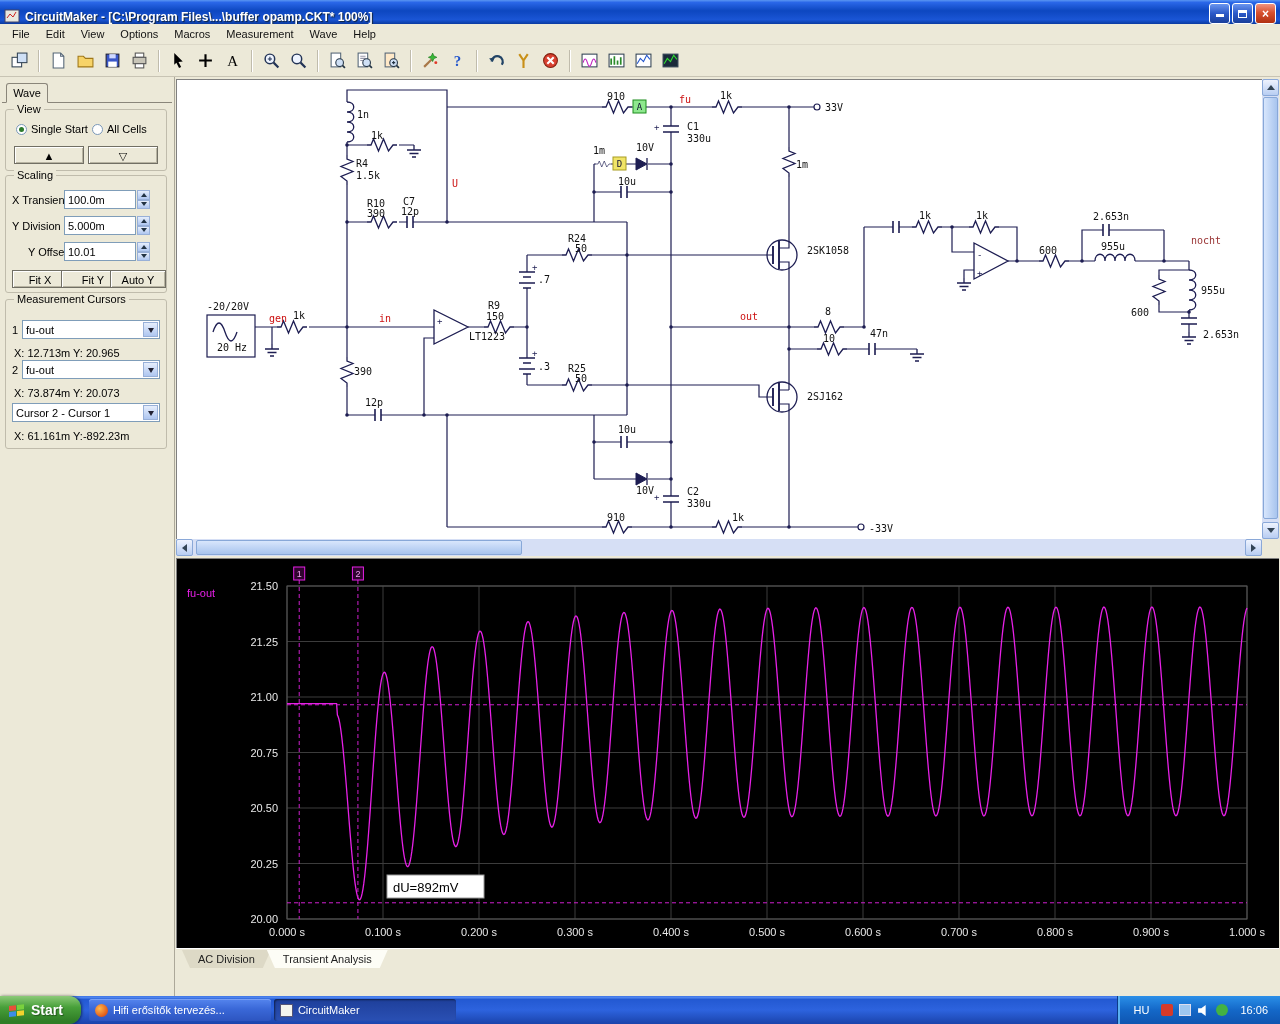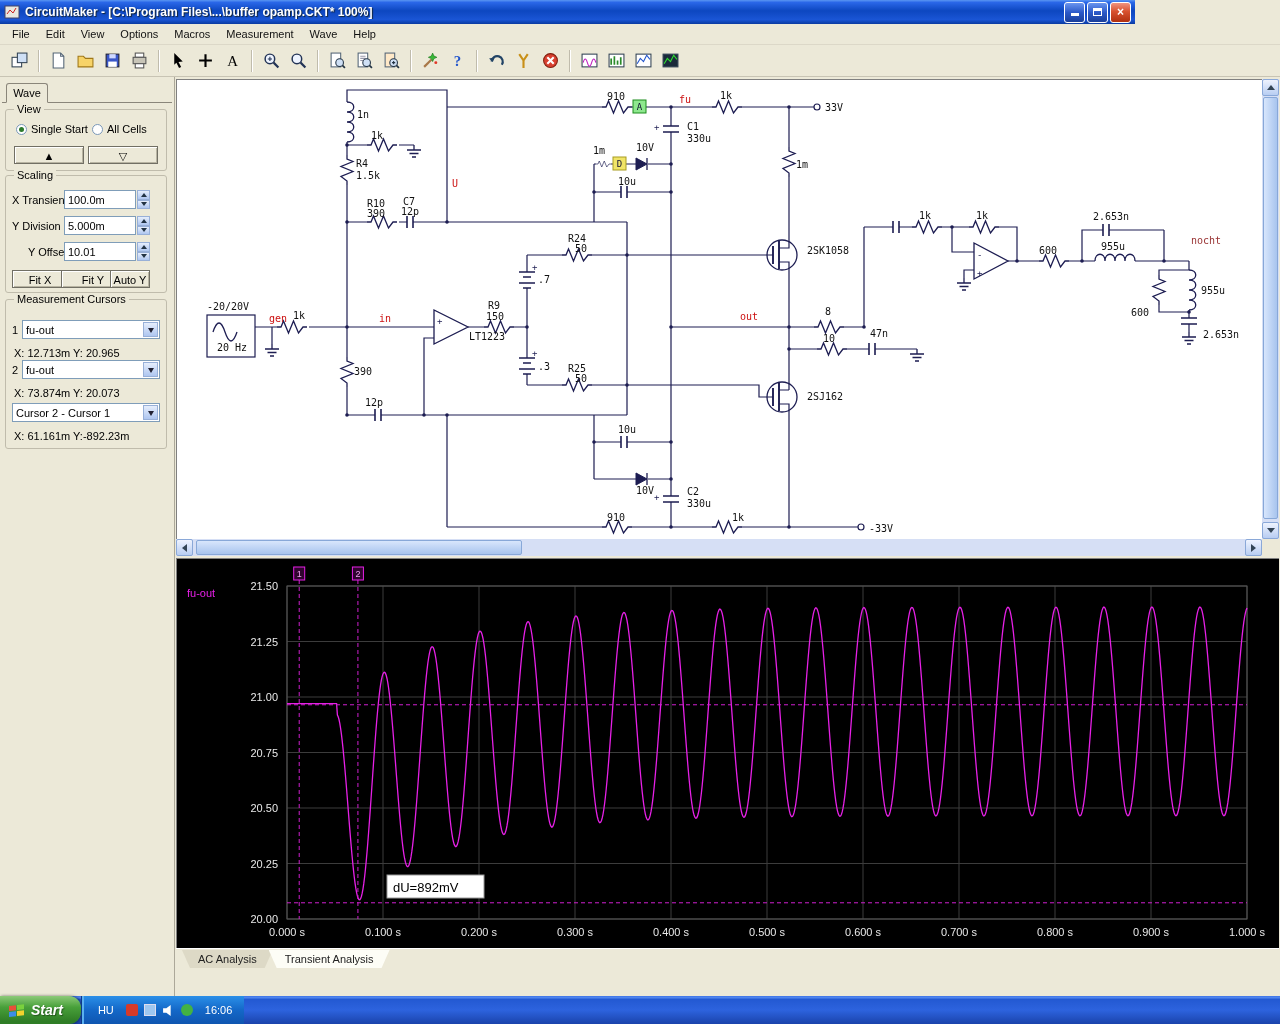--- a/index.html
+++ b/index.html
@@ -1,21 +1,21 @@
 <!DOCTYPE html>
 <html><head>
 <meta charset="utf-8">
 <style>
 *{margin:0;padding:0;box-sizing:border-box}
 html,body{width:1280px;height:1024px;overflow:hidden}
 body{font-family:"Liberation Sans",sans-serif;font-size:11px;background:#ece9d8}
 #screen{position:relative;width:1280px;height:1024px;background:#ece9d8}
 
 
-.titlebar{position:absolute;left:0;top:0;width:1135px;height:24px;display:flex;align-items:center;padding:9px 4px;color:#fff;
+.titlebar{position:absolute;left:0;top:0;width:1280px;height:24px;display:flex;align-items:flex-end;padding:0 4px;color:#fff;
  background:linear-gradient(180deg,#5a96f2 0%,#2a67e8 10%,#0d47c0 45%,#1a55d5 82%,#0a3aa0 100%)}
 .title-text{font-weight:bold;font-size:12px;margin-left:5px;flex:1;white-space:nowrap;overflow:hidden;text-shadow:1px 1px 1px #123}
 .win-controls{display:flex}
 .winbtn{width:21px;height:21px;margin-left:2px;border:1px solid #fff;border-radius:3px;display:flex;align-items:center;justify-content:center;color:#fff;font-weight:bold;font-size:12px;background:linear-gradient(180deg,#6a95ef,#2b59c8 50%,#1a3f9a)}
 .winbtn.close{background:linear-gradient(180deg,#f09480,#d8512f 45%,#b03010)}
 .glyph-min{display:block;width:8px;height:7px;border-bottom:3px solid #fff}
 .glyph-restore{display:block;width:9px;height:8px;border:1px solid #fff;border-top:3px solid #fff}
 
 
 .menubar{position:absolute;left:0;top:24px;width:1280px;height:21px;background:#ece9d8;display:flex;align-items:center;padding-left:4px;border-bottom:1px solid #dcd8c8}
@@ -97,21 +97,21 @@
 .anntxt{fill:#000;font:13px "Liberation Sans",sans-serif}
 
 
 .tabsrow{position:absolute;left:176px;top:948px;width:1103px;height:22px;background:#ece9d8;border-top:1px solid #fff;padding:1px 0 0 6px}
 .antab{display:inline-block;padding:3px 16px;margin-right:-4px;background:#ddd9c6;color:#222;clip-path:polygon(0 0,100% 0,calc(100% - 8px) 100%,8px 100%);font-size:11px}
 .antab.active{background:#fdfdf6}
 
 
 .taskbar{position:absolute;left:0;top:996px;width:1280px;height:28px;display:flex;align-items:center;
  background:linear-gradient(180deg,#3f74e8 0%,#4f86ee 6%,#2359d2 12%,#2d63de 50%,#1a43ab 100%)}
-.start-btn{height:28px;padding:0 18px 0 8px;border-radius:0 12px 12px 0;display:flex;align-items:center;gap:5px;color:#fff;font-weight:bold;font-style:italic;font-size:14px;
+.start-btn{height:28px;padding:0 18px 0 8px;border-radius:0 12px 12px 0;display:flex;align-items:center;gap:5px;color:#fff;font-weight:bold;font-size:14px;
  background:linear-gradient(180deg,#8cca78 0%,#48a03a 40%,#2f7d26 90%);box-shadow:1px 0 3px #0008;text-shadow:1px 1px 1px #0006}
 #taskitems{display:flex;gap:3px;margin-left:8px;flex:1}
 .task-btn{width:182px;height:22px;border-radius:3px;display:flex;align-items:center;padding:0 6px;gap:5px;color:#fff;
  background:linear-gradient(180deg,#5585ee,#3a68d8 45%,#2d55c0);box-shadow:inset 0 1px 0 #7aa0f4}
 .task-btn.active{background:linear-gradient(180deg,#1e3f9a,#2a50b4);box-shadow:inset 1px 1px 2px #0008}
 .task-label{white-space:nowrap;overflow:hidden;font-size:11px}
 .task-ico{width:13px;height:13px;flex:none}
 .ic1{background:radial-gradient(circle at 35% 35%,#ffb84d,#e05a1a 70%);border-radius:50%}
 .ic2{background:#f4f4ee;border:1px solid #557;}
 .tray{height:28px;display:flex;align-items:center;padding:0 12px;gap:8px;color:#fff;
@@ -401,21 +401,21 @@
             <i class="sd"></i>
           </span>
         <span class="fieldlbl" style="left:22px;top:70px">Y Offset</span>
         <input class="xp-input" style="left: 58px; top: 66px;" readonly="" value="10.01">
         <span class="spin" style="left:131px;top:66px">
             <i class="su"></i>
             <i class="sd"></i>
           </span>
         <button class="xp-btn" style="left:6px;top:94px;width:56px">Fit X</button>
         <button class="xp-btn" style="left:55px;top:94px;width:64px">Fit Y</button>
-        <button class="xp-btn" style="left:104px;top:94px;width:40px">Auto Y</button>
+        <button class="xp-btn" style="left:104px;top:94px;width:56px">Auto Y</button>
       </div>
 
       <div class="group" style="top:196px;height:150px">
         <span class="gtitle">Measurement Cursors</span>
         <span class="idx" style="left:6px;top:24px">1</span>
         <div class="combo" style="left:16px;top:20px;width:138px">
           <span class="combo-val">fu-out</span>
           <span class="combo-btn"></span>
         </div>
         <span class="readout" style="left:8px;top:47px">X: 12.713m Y: 20.965</span>
@@ -656,34 +656,44 @@
         <line x1="180.91904" y1="21" x2="180.91904" y2="360" class="cur"></line>
         <line x1="110" y1="343.7939999999999" x2="1070" y2="343.7939999999999" class="cur"></line>
         <rect x="175.41904" y="8" width="11" height="13" class="flag"></rect>
         <text x="180.91904" y="18" class="ftxt">2</text>
         <text x="10" y="38" class="slabel">fu-out</text>
         <rect x="210" y="316" width="97" height="23" class="ann"></rect>
         <text x="216" y="333" class="anntxt">dU=892mV</text>
       </svg>
   </div>
 
-  <div class="tabsrow" id="antabs"><span class="antab">AC Analysis</span><span class="antab active">Transient Analysis</span></div>
+  <div class="tabsrow" id="antabs"><span class="antab">AC Division</span><span class="antab active">Transient Analysis</span></div>
 
   <div class="taskbar">
     <div class="start-btn">
       <svg width="18" height="15" viewBox="0 0 18 15">
         <g transform="skewY(-6)">
             <rect x="1" y="3" width="7" height="5" fill="#e8503a"></rect>
             <rect x="9" y="3" width="7" height="5" fill="#7ad13e"></rect>
             <rect x="1" y="9" width="7" height="5" fill="#3a8de8"></rect>
             <rect x="9" y="9" width="7" height="5" fill="#f2d22e"></rect>
           </g>
       </svg>
       <span>Start</span>
     </div>
+    <div id="taskitems">
+        <div class="task-btn">
+          <span class="task-ico ic1"></span>
+          <span class="task-label">Hifi erősítők tervezés...</span>
+        </div>
+        <div class="task-btn active">
+          <span class="task-ico ic2"></span>
+          <span class="task-label">CircuitMaker</span>
+        </div>
+      </div>
     <div class="tray">
       <span class="lang">HU</span>
       <span id="trayicons" style="display:flex;gap:6px;align-items:center">
           <span class="tray-ic">
             <span class="tico" style="background:#d63a2a;border-radius:2px"></span>
           </span>
           <span class="tray-ic">
             <span class="tico" style="background:#9ec7f0;border:1px solid #dde"></span>
           </span>
           <span class="tray-ic">

